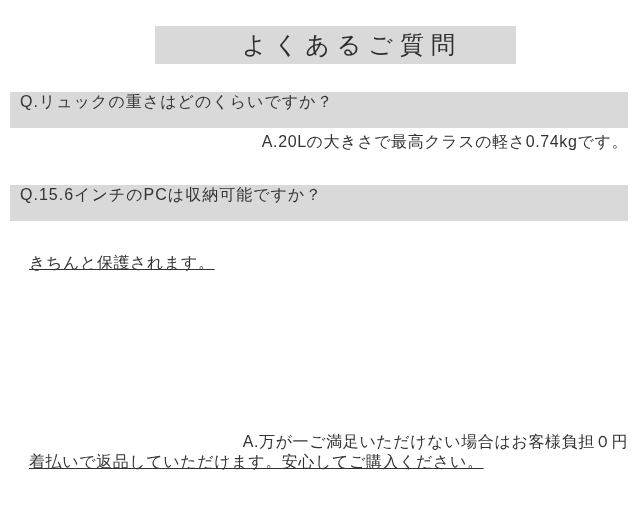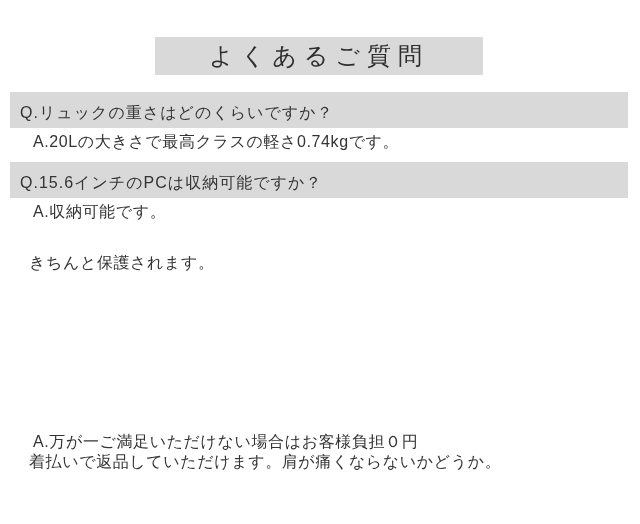--- a/index.html
+++ b/index.html
@@ -8,69 +8,70 @@
     width:640px;
     height:524px;
     background:#ffffff;
     font-family:"Liberation Sans","DejaVu Sans",sans-serif;
     color:#333333;
     overflow:hidden;
   }
   .banner{
     position:absolute;
     left:155px;
-    top:37px;
+    top:26px;
     width:328px;
     height:38px;
     background:#d9d9d9;
     display:flex;
     align-items:center;
     justify-content:center;
+    padding-left:33px;
   }
   .banner h1{
     margin:0;
     font-size:24px;
     font-weight:400;
     letter-spacing:7px;
     color:#2e2e2e;
     white-space:nowrap;
   }
   .qa{
     position:absolute;
     left:10px;
     width:618px;
   }
   .qa1{top:92px}
-  .qa2{top:162px}
+  .qa2{top:185px}
   .qa3{top:249px}
   .qa4{top:337px}
   .qa5{top:428px}
   .qbar{
     height:36px;
     background:#d9d9d9;
     display:flex;
-    align-items:flex-end;
+    align-items:flex-start;
     box-sizing:border-box;
     padding:0 8px 4px 10px;
   }
   .qtext{
     font-size:16px;
     letter-spacing:1px;
     color:#333333;
     white-space:nowrap;
   }
   .ans{
     margin-top:4px;
     font-size:16px;
     line-height:20px;
     letter-spacing:0.6px;
     color:#333333;
   }
-  .l1{margin-left:23px;white-space:nowrap;}
-  .l2{margin-left:19px;white-space:nowrap;}
+  .l1{margin-left:0;white-space:nowrap;text-align:right;}
+  .l2{margin-left:19px;white-space:nowrap;text-decoration:underline;}
 </style>
 </head>
 <body>
 
 <div class="page">
 
   <header class="banner">
     <h1>よくあるご質問</h1>
   </header>
 
@@ -80,36 +81,33 @@
     </div>
     <div class="ans">
       <div class="l1">A.20Lの大きさで最高クラスの軽さ0.74kgです。</div>
     </div>
   </section>
 
   <section class="qa qa2">
     <div class="qbar">
       <span class="qtext">Q.15.6インチのPCは収納可能ですか？</span>
     </div>
-    <div class="ans">
-      <div class="l1">A.収納可能です。</div>
-    </div>
   </section>
 
   <section class="qa qa3">
     <div class="ans">
       <div class="l2">きちんと保護されます。</div>
     </div>
   </section>
 
   <section class="qa qa4">
     <div class="ans">
     </div>
   </section>
 
   <section class="qa qa5">
     <div class="ans">
       <div class="l1">A.万が一ご満足いただけない場合はお客様負担０円</div>
-      <div class="l2">着払いで返品していただけます。肩が痛くならないかどうか。</div>
+      <div class="l2">着払いで返品していただけます。安心してご購入ください。</div>
     </div>
   </section>
 
 </div>
 
 </body></html>

